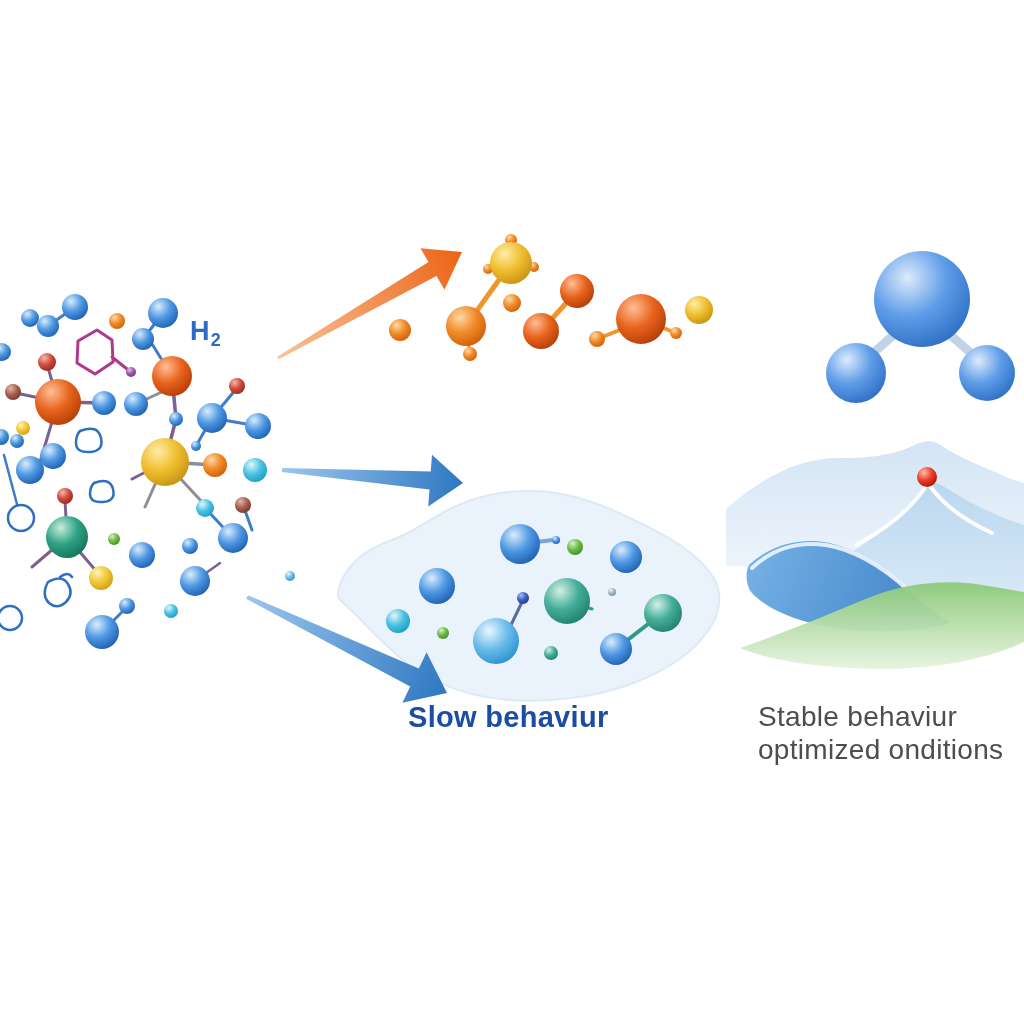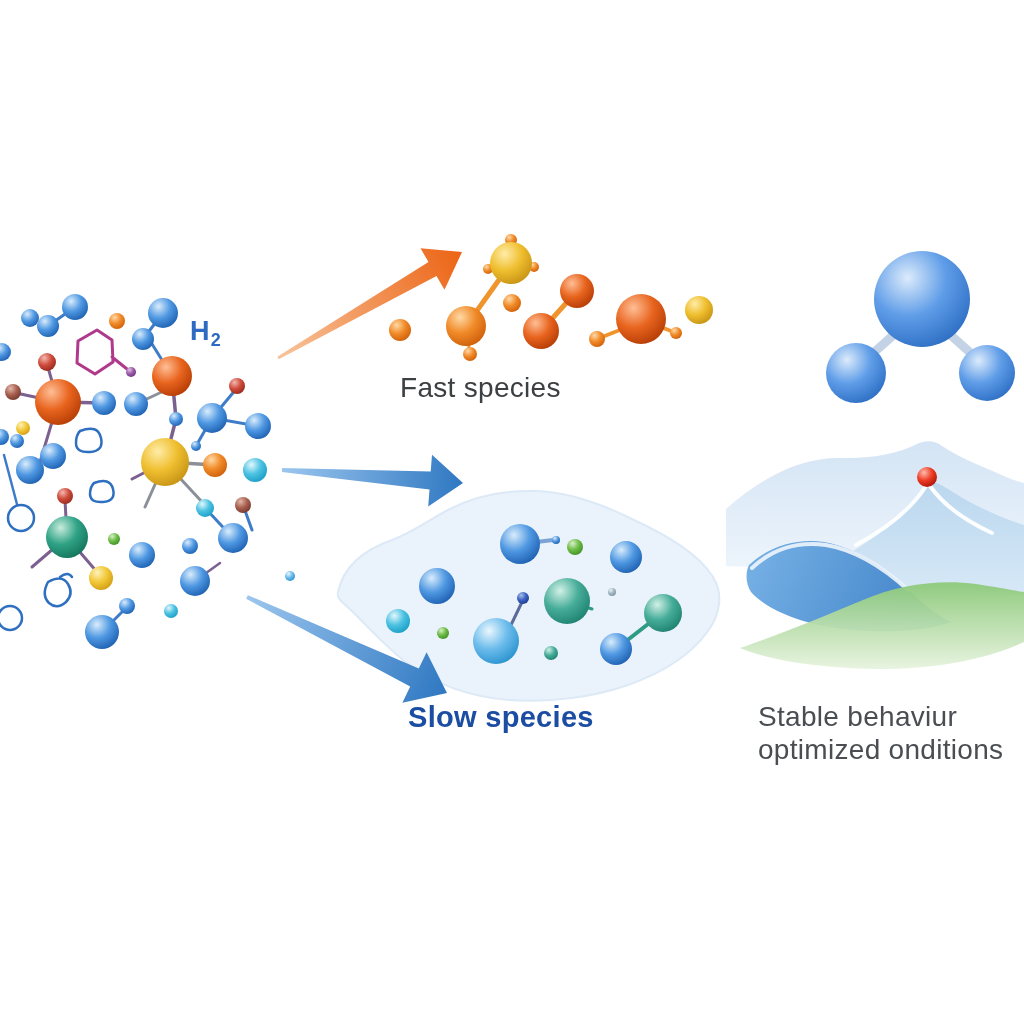--- a/index.html
+++ b/index.html
@@ -269,21 +269,20 @@
         <circle cx="987" cy="373" r="28" fill="url(#s-waterblue)"></circle>
         <circle cx="922" cy="299" r="48" fill="url(#s-waterblue)"></circle>
       </g>
       <g>
         <circle cx="927" cy="477" r="10" fill="url(#s-redball)"></circle>
       </g>
     </svg>
 
   <div class="lbl lbl-h2"><span>H</span><span class="sub">2</span></div>
 
-  <div class="lbl lbl-fast">Fast species</div>
-
-  <div class="lbl lbl-slow">Slow species</div>
+
+  <div class="lbl lbl-slow">Slow behaviur</div>
 
   <div class="lbl lbl-stable">
     <div>Stable behaviur</div>
     <div>optimized onditions</div>
   </div>
 </div>
 
 </body></html>

